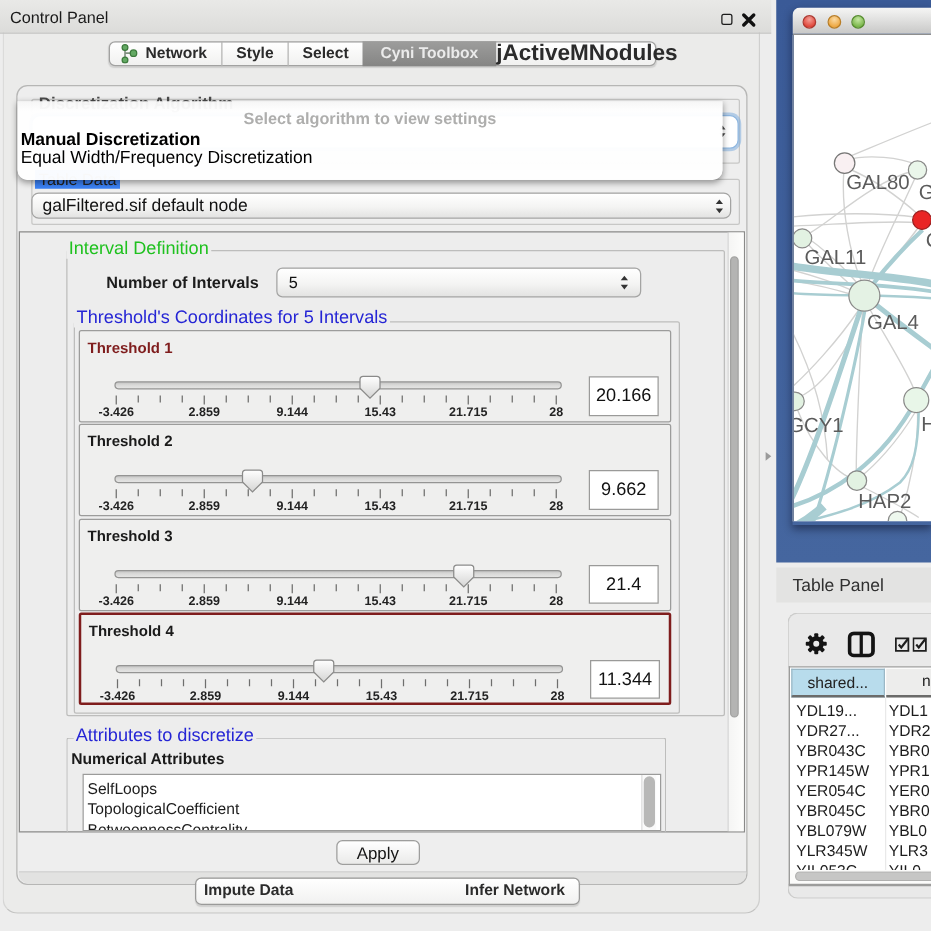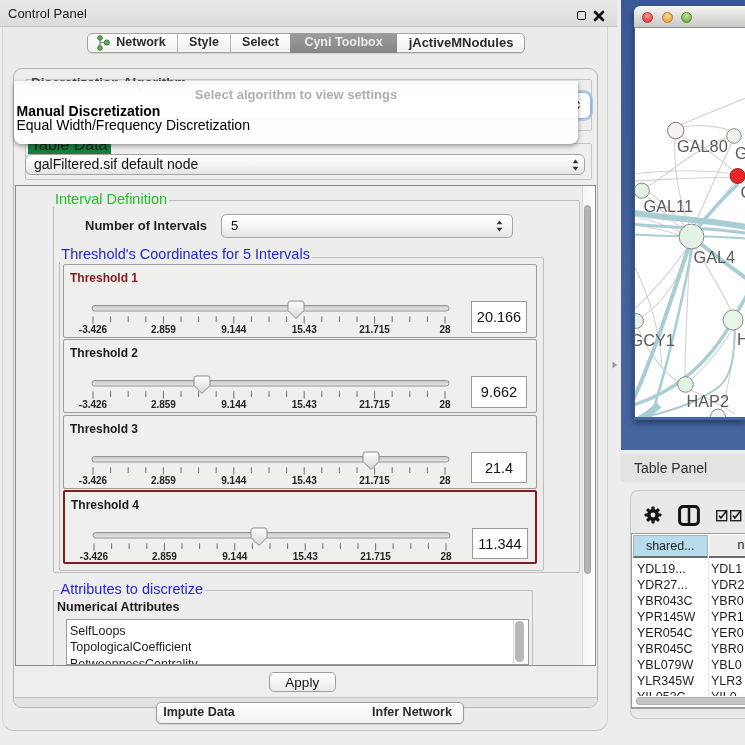--- a/index.html
+++ b/index.html
@@ -20,32 +20,32 @@
 <line x1="4" y1="7.5" x2="10.5" y2="7.5" stroke="#7f8f7f" stroke-width="1.3"></line>
 <circle cx="4" cy="3" r="2.3" fill="#63a963" stroke="#3c7a3c" stroke-width="1"></circle>
 <circle cx="10.8" cy="7.5" r="2.6" fill="#63a963" stroke="#3c7a3c" stroke-width="1"></circle>
 <circle cx="4" cy="13" r="2.3" fill="#63a963" stroke="#3c7a3c" stroke-width="1"></circle>
 </svg>
 <div class="a" style="left:177px;top:33px;width:1px;height:20px;background:#b4b4b3;"></div>
 <div class="a" style="left:178px;top:33px;width:52px;height:20px;line-height:19px;font-size:12.5px;font-weight:600;color:#2b2b2b;text-align:center;">Style</div>
 <div class="a" style="left:230px;top:33px;width:1px;height:20px;background:#b4b4b3;"></div>
 <div class="a" style="left:231px;top:33px;width:59px;height:20px;line-height:19px;font-size:12.5px;font-weight:600;color:#2b2b2b;text-align:center;">Select</div>
 <div class="a" style="left:290px;top:33px;width:107px;background:linear-gradient(#9d9d9c,#858584);color:#ebebeb;height:20px;line-height:19px;font-size:12.5px;font-weight:600;text-align:center;">Cyni Toolbox</div>
-<div class="a" style="left:397px;top:33px;width:128px;height:20px;line-height:19px;font-size:13px;font-weight:600;color:#2b2b2b;text-align:center;">jActiveMNodules</div>
+<div class="a" style="left:397px;top:33px;width:128px;height:20px;line-height:19px;font-size:18px;font-weight:600;color:#2b2b2b;text-align:center;">jActiveMNodules</div>
 <div class="a" style="left:13px;top:68px;width:585px;height:640px;background:#eeeeee;border:1.5px solid #b6b6b5;border-radius:9px;"></div>
 <div class="a" style="left:14.5px;top:697px;width:582px;height:10px;background:#e2e2e1;border-top:1px solid #c2c2c1;border-radius:0 0 8px 8px;"></div>
 <div class="a" style="left:25px;top:79px;width:567px;height:52px;border:1px solid #c7c7c6;border-radius:2px;"></div>
 <div class="a" style="left:31px;top:75px;font-size:13.5px;font-weight:bold;color:#4a4a4a;">Discretization Algorithm</div>
 <div class="a" style="left:25px;top:92px;width:566px;height:27px;background:#fff;border:1.5px solid #8fb7e0;border-radius:7px;box-shadow:0 0 0 2px rgba(130,175,222,0.55);"></div>
 <svg class="a" style="left:575px;top:100px" width="6" height="10" viewBox="0 0 7 12">
     <path d="M3.5 0.5 L6.4 4.2 L0.6 4.2 Z" fill="#4a4a4a"></path>
     <path d="M3.5 11.5 L6.4 7.8 L0.6 7.8 Z" fill="#4a4a4a"></path>
   </svg>
 <div class="a" style="left:25px;top:143px;width:567px;height:37px;border:1px solid #c7c7c6;border-radius:2px;"></div>
-<div class="a" style="left:28px;top:136px;font-size:16px;color:#222;background:#15803d;padding:0 3px;text-align:right;">Table Data</div>
+<div class="a" style="left:28px;top:136px;font-size:13px;color:#222;background:#3b82f6;padding:0 3px;text-align:right;">Table Data</div>
 <div class="a" style="left:25px;top:154px;width:560px;height:21px;background:linear-gradient(#ffffff, #f4f4f3 55%, #e3e3e2);border:1px solid #a4a4a3;border-radius:6px;"></div>
 <div class="a" style="left:34px;top:154px;height:21px;line-height:20px;font-size:14px;color:#111;">galFiltered.sif default node</div>
 <svg class="a" style="left:572px;top:158.8px" width="7" height="12" viewBox="0 0 7 12">
     <path d="M3.5 0.5 L6.4 4.2 L0.6 4.2 Z" fill="#333"></path>
     <path d="M3.5 11.5 L6.4 7.8 L0.6 7.8 Z" fill="#333"></path>
   </svg>
 <div class="a" style="left:15px;top:185px;width:581px;height:481px;background:#ededed;border:1px solid #8a8a89;"></div>
 <div class="a" style="left:52.5px;top:200px;width:527px;height:373px;border:1px solid #bdbdbc;border-radius:2px;"></div>
 <div class="a" style="left:53px;top:190.5px;font-size:14.5px;color:#1fc11f;background:#ededed;padding:0 2px;">Interval Definition</div>
 <div class="a" style="left:85px;top:218px;font-size:13px;font-weight:bold;color:#1d1d1d;">Number of Intervals</div>

